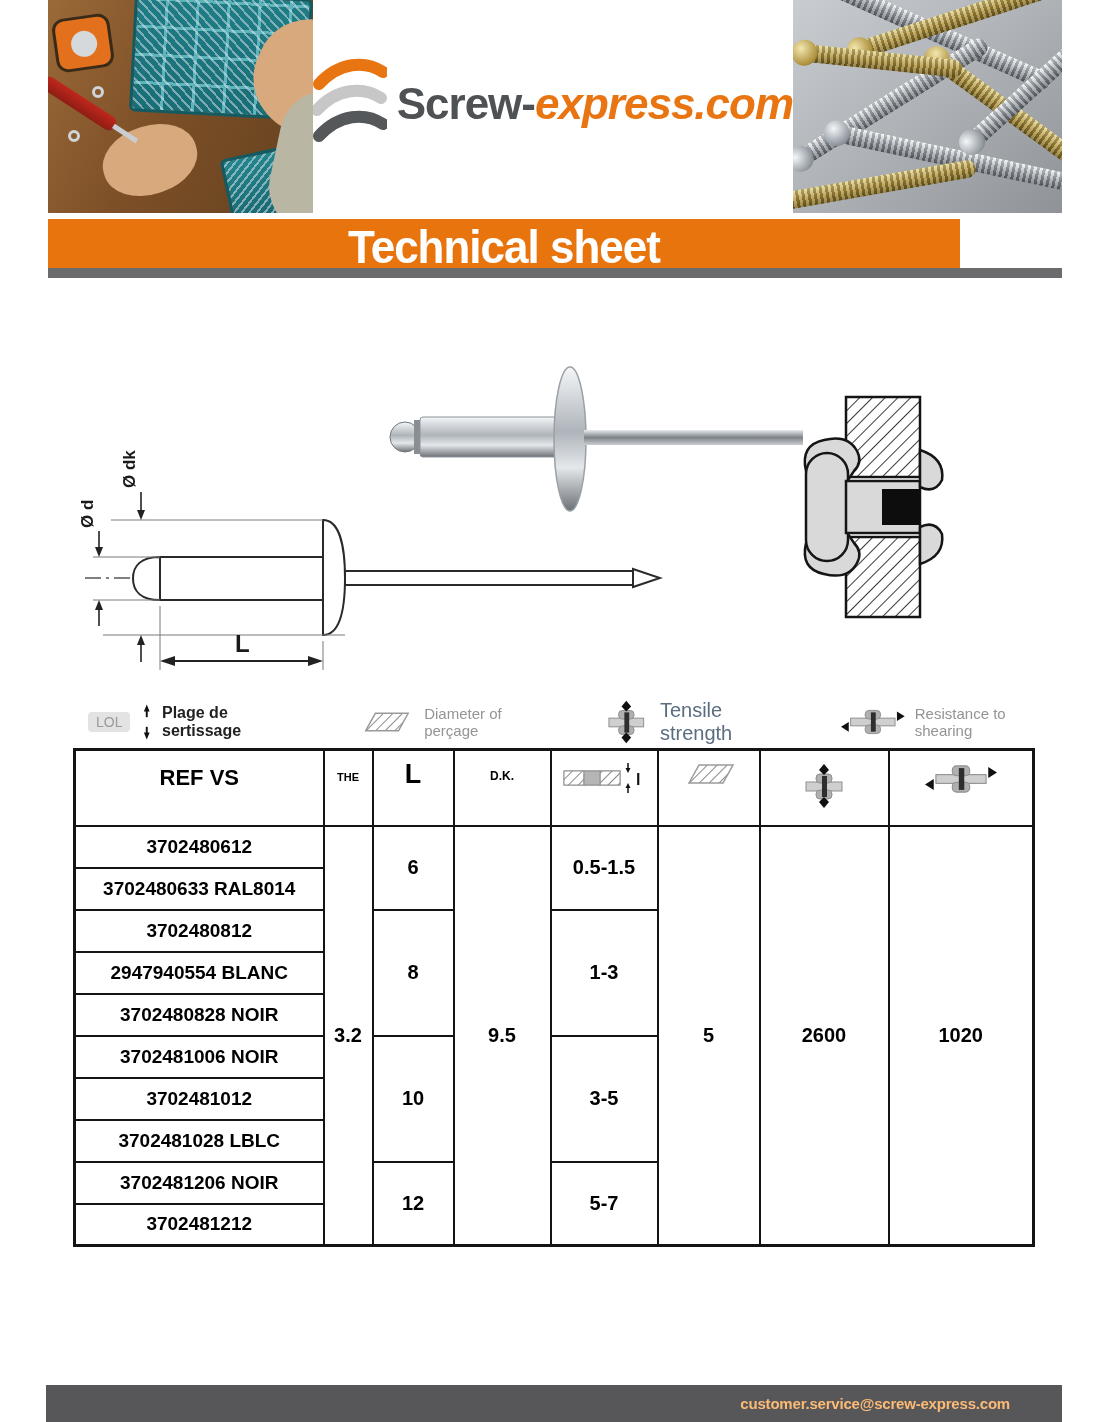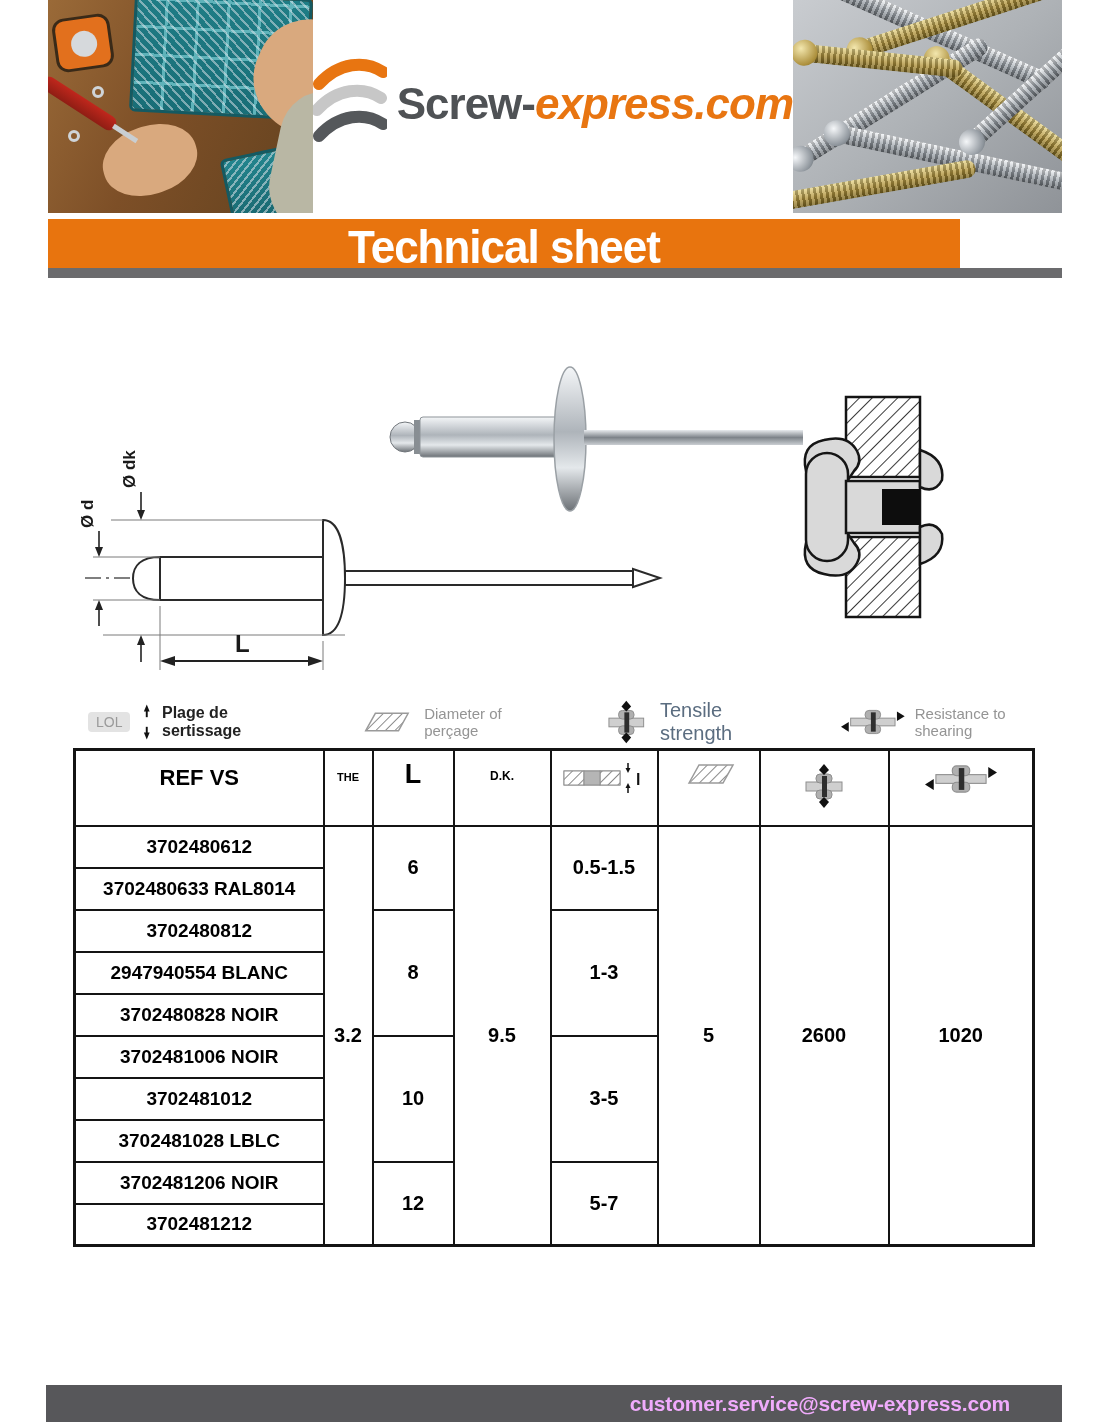--- a/index.html
+++ b/index.html
@@ -73,21 +73,21 @@
   th.h-ref { font-size:22px; font-weight:bold; padding-top:14px !important; }
   th.h-small { font-size:11px; font-weight:bold; padding-top:20px !important; }
   th.h-dk { font-size:12px; font-weight:bold; padding-top:18px !important; }
   th.h-big { font-size:27px; font-weight:bold; padding-top:8px !important; }
   td.ref { height:42px; font-size:19px; font-weight:bold; }
   td.num { font-size:20px; font-weight:bold; }
 
   
   .note { left:118px; top:1276px; font-size:18px; color:#1a1a1a; }
   .footer { left:46px; top:1385px; width:1016px; height:37px; background:#57575A; display:flex; align-items:center; justify-content:flex-end; padding-right:52px; }
-  .footer a { color:#f0abfc; font-size:21px; font-weight:bold; text-decoration:none; letter-spacing:-.2px; }
+  .footer a { color:#fdba74; font-size:15px; font-weight:bold; text-decoration:none; letter-spacing:-.2px; }
 </style>
 </head>
 <body>
 
 <div id="page">
 
   <svg width="0" height="0" style="position:absolute" aria-hidden="true">
     <defs>
       <pattern id="hatch" width="7" height="7" patternTransform="rotate(45)" patternUnits="userSpaceOnUse">
         <rect width="7" height="7" fill="#ffffff"></rect>

